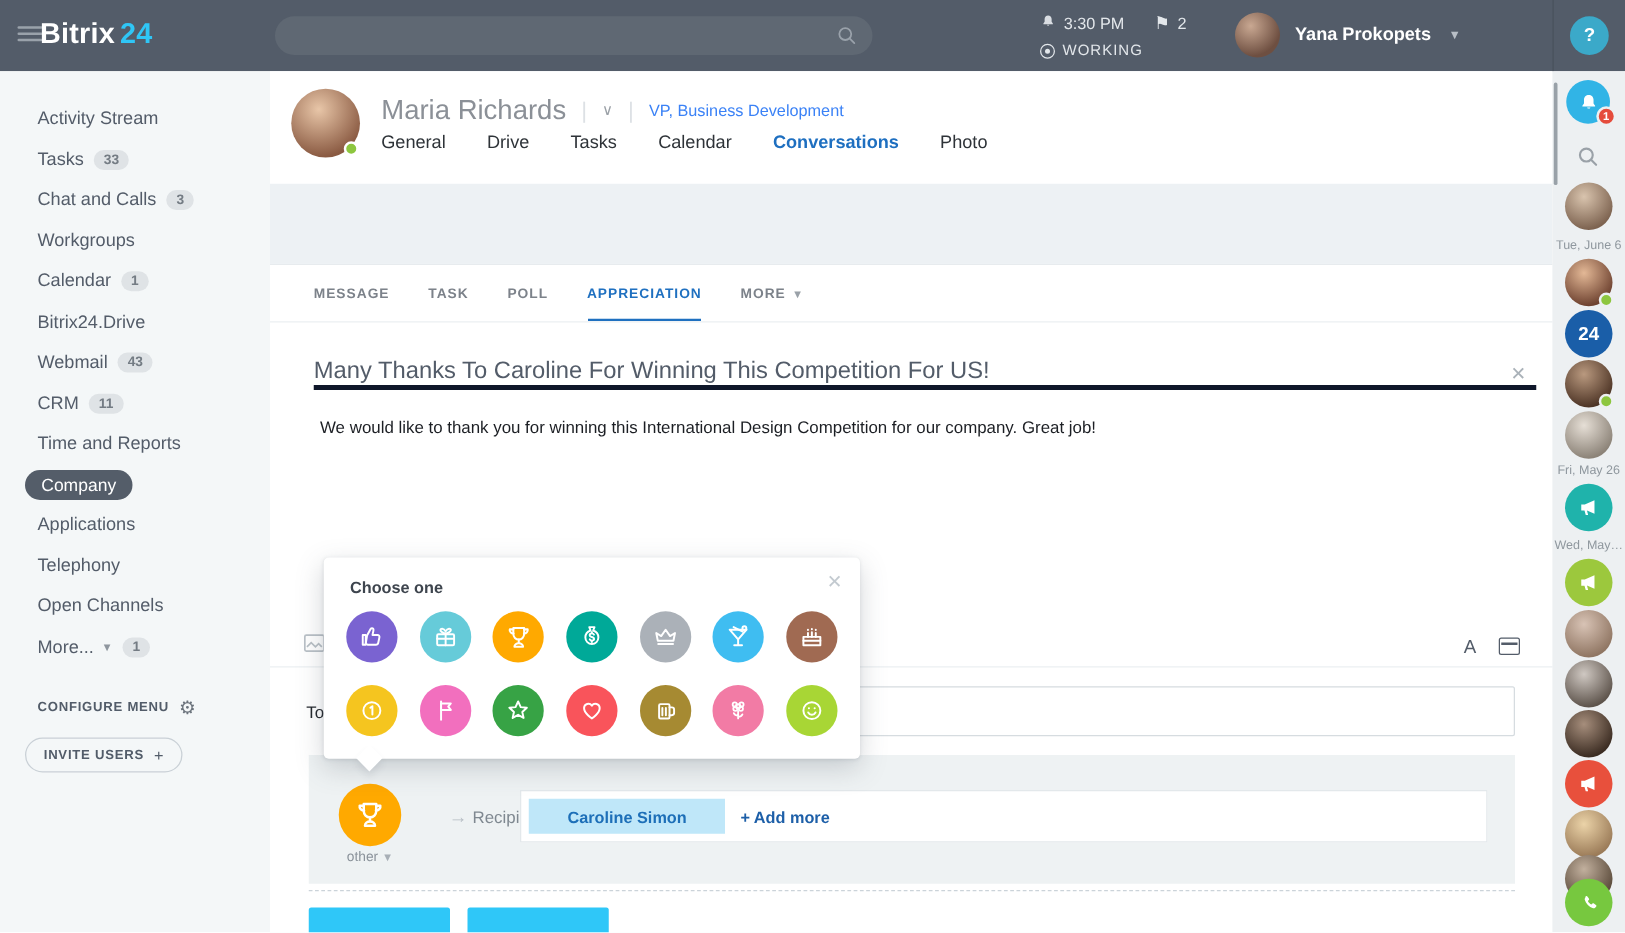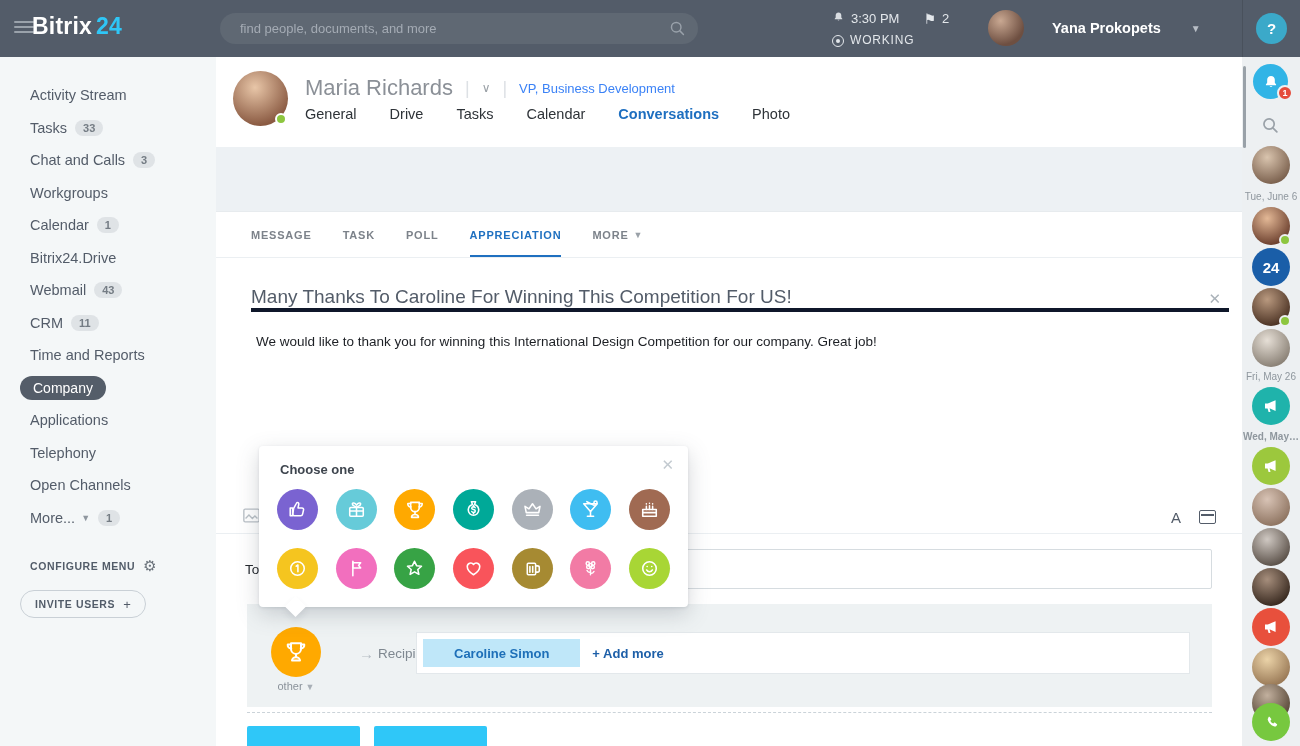--- a/index.html
+++ b/index.html
@@ -20,21 +20,21 @@
   .searchpill .mag{position:absolute;right:12px;top:7px;}
   .clock{position:absolute;left:736px;top:6px;color:#fff;}
   .clock .t{font-size:40px;font-weight:200;letter-spacing:1px;line-height:44px;}
   .clock .m{font-size:12px;vertical-align:22px;margin-left:3px;color:#E3E7EB;}
   .meta{position:absolute;left:832px;top:10px;color:#E3E7EB;font-size:13px;}
   .meta .row1{display:flex;align-items:center;gap:6px;}
   .meta .flag{margin-left:18px;color:#E3E7EB;font-size:14px;}
   .meta .row2{margin-top:6px;font-size:12px;letter-spacing:.8px;display:flex;align-items:flex-end;gap:6px;}
   .rec{display:inline-block;width:12px;height:12px;border:1.6px solid #E3E7EB;border-radius:50%;position:relative;}
   .rec::after{content:"";position:absolute;left:2.6px;top:2.6px;width:4px;height:4px;background:#E3E7EB;border-radius:50%;}
-  .tb-user{position:absolute;left:988px;top:10px;display:flex;align-items:center;gap:28px;cursor:pointer;}
+  .tb-user{position:absolute;left:988px;top:10px;display:flex;align-items:center;gap:12px;cursor:pointer;}
   .tb-avatar{width:36px;height:36px;border-radius:50%;background:radial-gradient(circle at 35% 30%,#C9A892,#6E4F41 70%);}
   .tb-name{color:#fff;font-size:14.5px;font-weight:bold;}
   .tb-caret{color:#B8BEC6;font-size:10px;margin-left:2px;}
   .tb-divider{position:absolute;left:1242px;top:0;width:1px;height:57px;background:#49515C;}
   .helpbtn{position:absolute;left:1256px;top:13px;width:31px;height:31px;border-radius:50%;background:#3BA9C9;color:#fff;
            font-size:15px;font-weight:bold;display:flex;align-items:center;justify-content:center;cursor:pointer;}
 
   
   .sidebar{position:absolute;left:0;top:57px;width:216px;height:689px;background:#F4F7F8;}
   .sb-list{position:absolute;top:22px;left:0;width:216px;}
@@ -139,21 +139,20 @@
 <div class="stage">
 
   <div class="topbar">
     <div class="hamburger">
         <i></i>
         <i></i>
         <i></i>
       </div>
     <div class="brand"><span>Bitrix</span><span class="n24">24</span></div>
     <div class="searchpill">
-      <input type="text" placeholder="find people, documents, and more" style="">
       <span class="mag">
         <svg width="17" height="17" viewBox="0 0 20 20">
             <circle cx="8.5" cy="8.5" r="5.6" fill="none" stroke="#99A1AA" stroke-width="1.7"></circle>
             <path d="M12.8 12.8l4.2 4.2" stroke="#99A1AA" stroke-width="1.7" stroke-linecap="round"></path>
           </svg>
       </span>
     </div>
     <div class="meta">
       <div class="row1">
         <span><svg width="13" height="14" viewBox="0 0 24 24">
@@ -449,21 +448,21 @@
     <div class="ritem ravatar" style="top:231px;background:radial-gradient(circle at 40% 30%,#B9997F,#4E3526 75%);">
         <span class="rdot"></span>
       </div>
     <div class="ritem ravatar" style="top:272px;background:radial-gradient(circle at 40% 30%,#E6DFD6,#8C8378 75%);"></div>
     <div class="rdate" style="top:314px;">Fri, May 26</div>
     <div class="ritem rmega" style="top:330px;background:#1FB3AB;">
       <svg width="20" height="20" viewBox="0 0 24 24">
           <path fill="#fff" d="M17.5 5l-9.3 4H4.8v6h3.1l1.2 4.2h2.3l-1.1-4.4 7.2 3.2z"></path>
         </svg>
     </div>
-    <div class="rdate" style="top:374px;font-weight:bold;">Wed, May…</div>
+    <div class="rdate" style="top:374px;">Wed, May…</div>
     <div class="ritem rmega" style="top:390px;background:#9CC83D;">
       <svg width="20" height="20" viewBox="0 0 24 24">
           <path fill="#fff" d="M17.5 5l-9.3 4H4.8v6h3.1l1.2 4.2h2.3l-1.1-4.4 7.2 3.2z"></path>
         </svg>
     </div>
     <div class="ritem ravatar" style="top:431px;background:radial-gradient(circle at 40% 30%,#D8C3B5,#907663 75%);"></div>
     <div class="ritem ravatar" style="top:471px;background:radial-gradient(circle at 40% 30%,#CFC8C2,#5E544C 75%);"></div>
     <div class="ritem ravatar" style="top:511px;background:radial-gradient(circle at 40% 30%,#A68E7C,#3B2C22 75%);"></div>
     <div class="ritem rmega" style="top:551px;background:#E8503C;">
       <svg width="20" height="20" viewBox="0 0 24 24">

